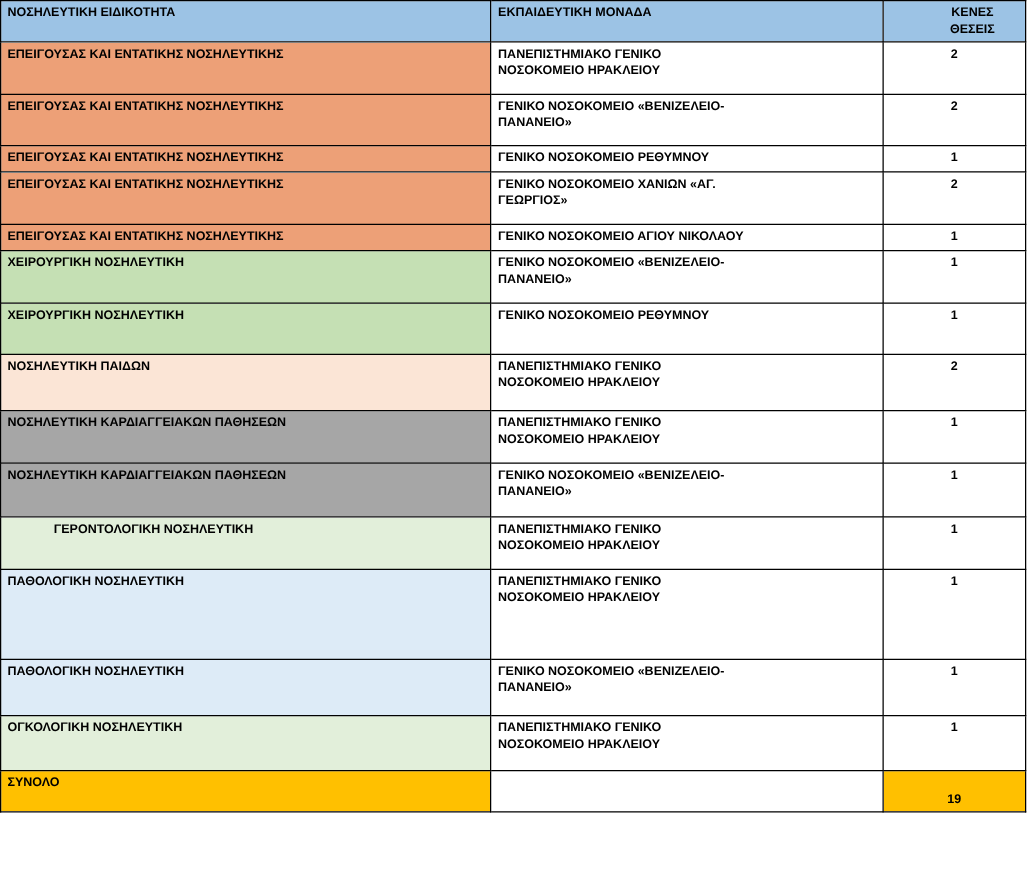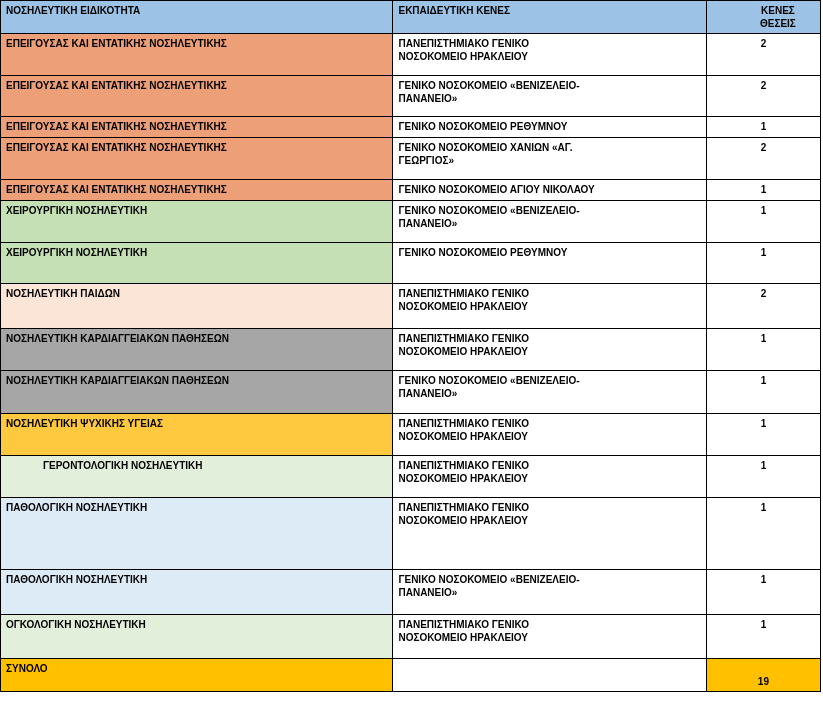--- a/index.html
+++ b/index.html
@@ -76,21 +76,21 @@
 
 <table class="spec-table">
   <colgroup>
     <col class="c-spec">
     <col class="c-unit">
     <col class="c-pos">
   </colgroup>
   <thead>
     <tr>
       <th>ΝΟΣΗΛΕΥΤΙΚΗ ΕΙΔΙΚΟΤΗΤΑ</th>
-      <th>ΕΚΠΑΙΔΕΥΤΙΚΗ ΚΕΝΕΣ</th>
+      <th>ΕΚΠΑΙΔΕΥΤΙΚΗ ΜΟΝΑΔΑ</th>
       <th class="pos-head" style="white-space: pre-line;">ΚΕΝΕΣ
 ΘΕΣΕΙΣ</th>
     </tr>
   </thead>
   <tbody id="table-body">
       <tr style="height: 42px;">
         <td class="spec" style="background: rgb(237, 160, 119);">ΕΠΕΙΓΟΥΣΑΣ ΚΑΙ ΕΝΤΑΤΙΚΗΣ ΝΟΣΗΛΕΥΤΙΚΗΣ</td>
         <td class="unit">ΠΑΝΕΠΙΣΤΗΜΙΑΚΟ ΓΕΝΙΚΟ
 ΝΟΣΟΚΟΜΕΙΟ ΗΡΑΚΛΕΙΟΥ</td>
         <td class="pos">2</td>
@@ -140,26 +140,20 @@
 ΝΟΣΟΚΟΜΕΙΟ ΗΡΑΚΛΕΙΟΥ</td>
         <td class="pos">1</td>
       </tr>
       <tr style="height: 43px;">
         <td class="spec" style="background: rgb(166, 166, 166);">ΝΟΣΗΛΕΥΤΙΚΗ ΚΑΡΔΙΑΓΓΕΙΑΚΩΝ ΠΑΘΗΣΕΩΝ</td>
         <td class="unit">ΓΕΝΙΚΟ ΝΟΣΟΚΟΜΕΙΟ «ΒΕΝΙΖΕΛΕΙΟ-
 ΠΑΝΑΝΕΙΟ»</td>
         <td class="pos">1</td>
       </tr>
       <tr style="height: 42px;">
-        <td class="spec" style="background: rgb(255, 201, 63);">ΝΟΣΗΛΕΥΤΙΚΗ ΨΥΧΙΚΗΣ ΥΓΕΙΑΣ</td>
-        <td class="unit">ΠΑΝΕΠΙΣΤΗΜΙΑΚΟ ΓΕΝΙΚΟ
-ΝΟΣΟΚΟΜΕΙΟ ΗΡΑΚΛΕΙΟΥ</td>
-        <td class="pos">1</td>
-      </tr>
-      <tr style="height: 42px;">
         <td class="spec" style="background: rgb(226, 239, 218); padding-left: 42px;">ΓΕΡΟΝΤΟΛΟΓΙΚΗ ΝΟΣΗΛΕΥΤΙΚΗ</td>
         <td class="unit">ΠΑΝΕΠΙΣΤΗΜΙΑΚΟ ΓΕΝΙΚΟ
 ΝΟΣΟΚΟΜΕΙΟ ΗΡΑΚΛΕΙΟΥ</td>
         <td class="pos">1</td>
       </tr>
       <tr style="height: 72px;">
         <td class="spec" style="background: rgb(221, 235, 247);">ΠΑΘΟΛΟΓΙΚΗ ΝΟΣΗΛΕΥΤΙΚΗ</td>
         <td class="unit">ΠΑΝΕΠΙΣΤΗΜΙΑΚΟ ΓΕΝΙΚΟ
 ΝΟΣΟΚΟΜΕΙΟ ΗΡΑΚΛΕΙΟΥ</td>
         <td class="pos">1</td>

